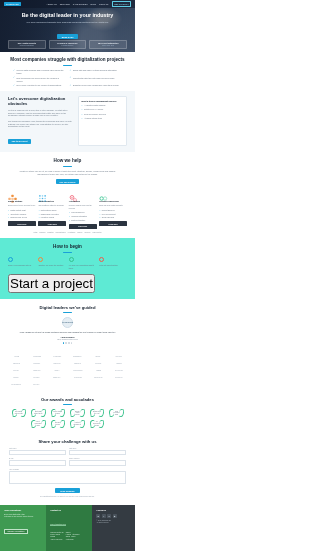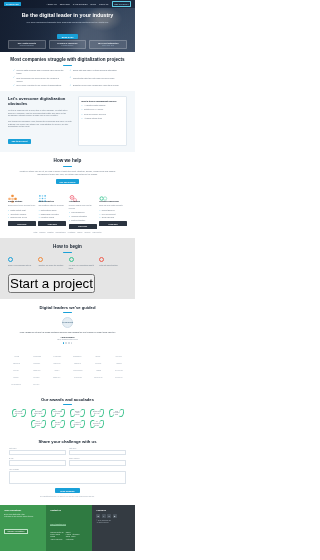--- a/index.html
+++ b/index.html
@@ -104,21 +104,21 @@
   .card4 p{ font-size:1.7px; color:#7b8794; line-height:1.45; margin-top:1.4px; }
   .card4 ul{ list-style:none; margin-top:2px; }
   .card4 li{ font-size:1.7px; color:#6b7886; line-height:1.4; margin-bottom:1.4px; display:flex; gap:1px; }
   .card4 li i{ color:#19a0d8; font-style:normal; }
   .dk-btn{ margin-top:2.4px; background:#2b3440; color:#fff; font-size:1.7px; font-weight:bold;
            padding:1.6px 0; border-radius:.6px; text-align:center; border:none; width:100%; display:block; }
   .tagrow{ display:flex; flex-wrap:wrap; gap:1.4px 2px; justify-content:center; margin-top:3.4px; padding:0 2px; }
   .tagrow span{ font-size:1.6px; color:#8a95a2; }
 
   
-  .begin{ padding:6px 8px 6px; background:#e5e5e5; }
+  .begin{ padding:6px 8px 6px; background:#5eead4; }
   .steps{ display:flex; gap:2.6px; margin-top:4.5px; }
   .step{ flex:1; }
   .ring{ width:5px; height:5px; border-radius:50%; border:1.1px solid #19a0d8; margin-bottom:1.8px; }
   .ring.o{ border-color:#f08a3c; } .ring.g{ border-color:#35c38f; } .ring.r{ border-color:#ef5b4c; }
   .step p{ font-size:1.8px; color:#6b7886; line-height:1.45; }
   .begin .mid-btn{ margin-top:4.5px; }
 
   
   .guided{ padding:6px 8px; text-align:center; background:#fff; }
   .tlogo{ width:11px; height:11px; margin:4px auto 0; border-radius:50%;

